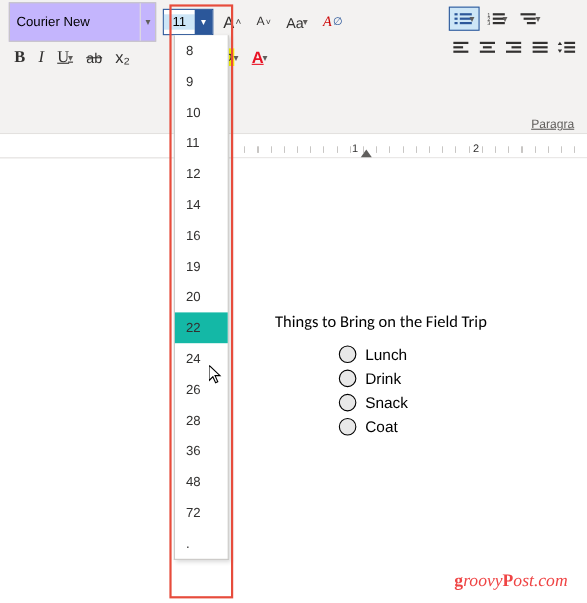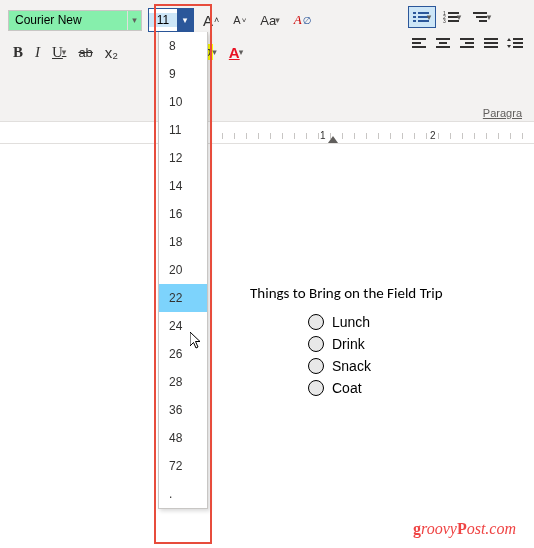--- a/index.html
+++ b/index.html
@@ -1,19 +1,19 @@
 <!DOCTYPE html>
 <html><head>
 <meta charset="utf-8">
 <style>
 * { box-sizing: border-box; margin: 0; padding: 0; }
 body { font-family: "Segoe UI", Tahoma, sans-serif; font-size: 12px; background: #fff; width: 534px; height: 548px; overflow: hidden; position: relative; }
 .ribbon { background: #f3f2f1; border-bottom: 1px solid #e1dfdd; padding: 6px 8px 0 8px; height: 122px; position: relative; }
 .row1 { display: flex; align-items: center; gap: 4px; height: 28px; }
-.font-box { display: flex; align-items: center; border: 1px solid #c8c6c4; background: #86efac; height: 21px; }
+.font-box { display: flex; align-items: center; border: 1px solid #c8c6c4; background: #c4b5fd; height: 36px; }
 .font-name { width: 118px; padding: 0 6px; font-size: 12px; }
 .dd { width: 14px; display:flex; align-items:center; justify-content:center; color:#605e5c; font-size:9px; border-left: 1px solid #e1dfdd; height:100%; }
 .size-box { display: flex; align-items: center; border: 1px solid #2b579a; background: #fff; height: 24px; margin-left: 2px; }
 .size-val { width: 28px; text-align: center; background: #cde6f7; padding: 0 2px; color:#000; }
 .size-dd { width: 16px; background: #2b579a; color: #fff; display:flex; align-items:center; justify-content:center; font-size:9px; height:100%; }
 .tb-btn { padding: 2px 5px; color: #323130; display:flex; align-items:center; gap:1px; font-size: 13px; height:24px;}
 .tb-sep { font-size:9px; color:#605e5c; margin-left:-2px; }
 .row2 { display: flex; align-items: center; gap: 2px; height: 28px; margin-top: 4px; }
 .bold { font-weight: bold; font-family: "Times New Roman"; font-size:15px; }
 .italic { font-style: italic; font-family: "Times New Roman"; font-size:15px; }
@@ -33,21 +33,21 @@
 .ruler-ticks { position:absolute; left:210px; right:0; height:100%; background: repeating-linear-gradient(90deg, #c8c6c4 0 1px, transparent 1px 12px); bottom:4px; height:6px;}
 .ruler-num { position:absolute; bottom:2px; font-size:10px; color:#323130; }
 .tabstop { position:absolute; bottom:0; width:0; height:0; border-left:5px solid transparent; border-right:5px solid transparent; border-bottom:7px solid #605e5c; }
 .doc { background:#fff; position:absolute; top:144px; left:210px; right:0; bottom:0; padding: 140px 0 0 40px; }
 .doc-title { font-family: "Calibri"; font-size: 15px; color:#000; }
 .checklist { margin-top: 12px; padding-left: 58px; }
 .check-item { display:flex; align-items:center; gap:8px; margin-bottom: 6px; font-size: 14px; }
 .cb { width:16px; height:16px; border:1.5px solid #000; border-radius:50%; background:#e8e8e8; }
 .dropdown { position:absolute; left: 158px; top: 32px; width: 50px; background:#fff; border:1px solid #c8c6c4; border-top:none; z-index:10; box-shadow: 2px 2px 4px rgba(0,0,0,.15);}
 .dropdown-item { padding: 7px 10px; font-size: 12px; color:#323130; }
-.dropdown-item.hover { background:#7dd3fc; }
+.dropdown-item.hover { background:#14b8a6; }
 .highlight-box { position:absolute; left:154px; top:4px; width:58px; height:540px; border:2px solid #e74c3c; pointer-events:none; z-index:20; }
 .cursor { position:absolute; left: 190px; top: 332px; z-index:30; font-size:14px; }
 .watermark { position:absolute; right: 18px; bottom: 10px; font-family: Georgia; font-size: 16px; color:#ef4444; font-style:italic;}
 .watermark .g { font-weight:bold; font-style:normal;}
 svg { display:block; }
 </style>
 </head>
 <body>
 
 <div class="ribbon">
@@ -184,21 +184,21 @@
 </div>
 
 <div class="dropdown">
   <div class="dropdown-item">8</div>
   <div class="dropdown-item">9</div>
   <div class="dropdown-item">10</div>
   <div class="dropdown-item">11</div>
   <div class="dropdown-item">12</div>
   <div class="dropdown-item">14</div>
   <div class="dropdown-item">16</div>
-  <div class="dropdown-item">18</div>
+  <div class="dropdown-item">19</div>
   <div class="dropdown-item">20</div>
   <div class="dropdown-item hover">22</div>
   <div class="dropdown-item">24</div>
   <div class="dropdown-item">26</div>
   <div class="dropdown-item">28</div>
   <div class="dropdown-item">36</div>
   <div class="dropdown-item">48</div>
   <div class="dropdown-item">72</div>
   <div class="dropdown-item">.</div>
 </div>

